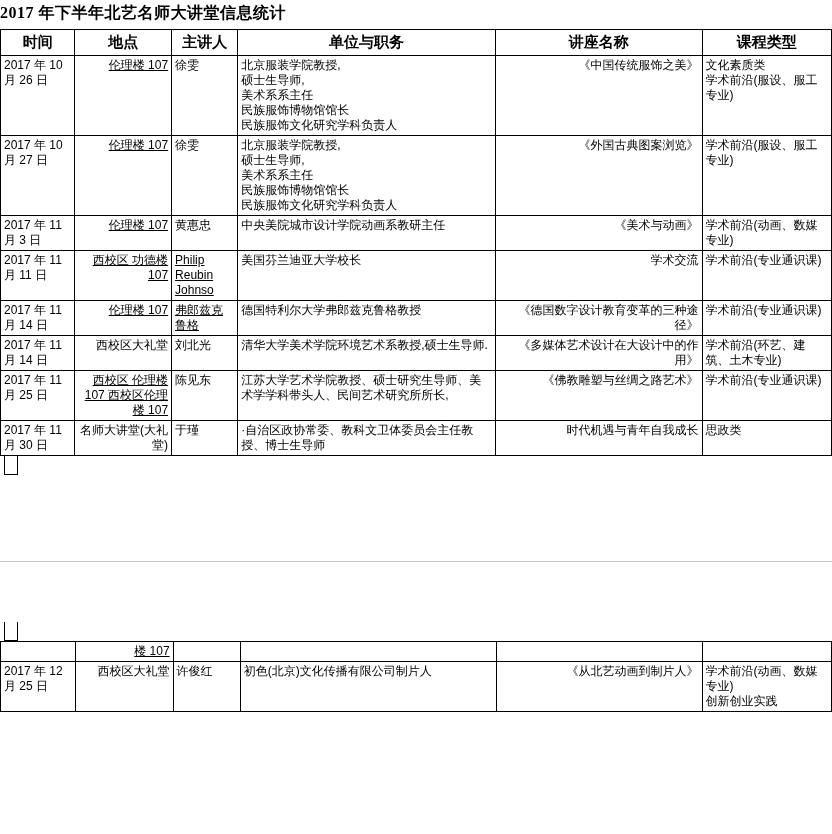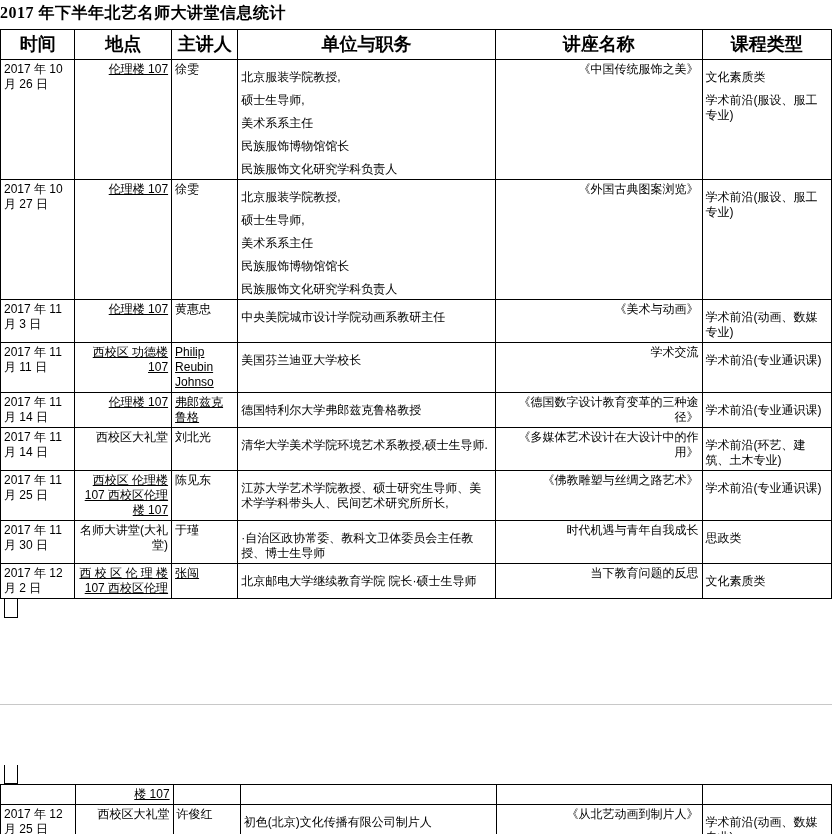--- a/index.html
+++ b/index.html
@@ -37,21 +37,21 @@
     vertical-align: top;
     font-size: 12px;
     line-height: 1.25;
     padding: 2px 3px;
     word-wrap: break-word;
     overflow-wrap: break-word;
   }
   table.grid thead th {
     text-align: center;
     font-weight: bold;
-    font-size: 18px;
+    font-size: 15px;
     vertical-align: middle;
     padding: 3px 2px;
   }
   td.c-time { width: 68px; }
   td.c-place { width: 90px; text-align: right; }
   td.c-speaker { width: 60px; text-align: left; }
   td.c-unit { width: 248px; }
   td.c-lecture { width: 198px; text-align: right; }
   td.c-type { width: 122px; }
 
@@ -60,21 +60,20 @@
   th.c-speaker { width: 60px; }
   th.c-unit { width: 248px; }
   th.c-lecture { width: 198px; }
   th.c-type { width: 122px; }
 
   .u-link {
     text-decoration: underline;
   }
   .cell-lines span {
     display: block;
-    margin-top: 8px;
   }
   .spacer-block {
     height: 86px;
     width: 832px;
     background: #ffffff;
   }
   .edge-box {
     width: 12px;
     height: 18px;
     border: 1px solid #000000;
@@ -242,36 +241,20 @@
               <span>·自治区政协常委、教科文卫体委员会主任教授、博士生导师</span>
             </div>
           </td>
           <td class="c-lecture"><span>时代机遇与青年自我成长</span></td>
           <td class="c-type">
             <div class="cell-lines">
               <span>思政类</span>
             </div>
           </td>
         </tr>
-        <tr>
-          <td class="c-time"><span>2017 年 12 月 2 日</span></td>
-          <td class="c-place"><span class="u-link">西 校 区 伦 理 楼 107 西校区伦理</span></td>
-          <td class="c-speaker"><span class="u-link">张闯</span></td>
-          <td class="c-unit">
-            <div class="cell-lines">
-              <span>北京邮电大学继续教育学院 院长·硕士生导师</span>
-            </div>
-          </td>
-          <td class="c-lecture"><span>当下教育问题的反思</span></td>
-          <td class="c-type">
-            <div class="cell-lines">
-              <span>文化素质类</span>
-            </div>
-          </td>
-        </tr>
       </tbody>
   </table>
 
   <div class="edge-box"></div>
 
   <div class="spacer-block"></div>
   <div class="divider-rule"></div>
   <div class="gap"></div>
   <div class="edge-box"></div>
 

